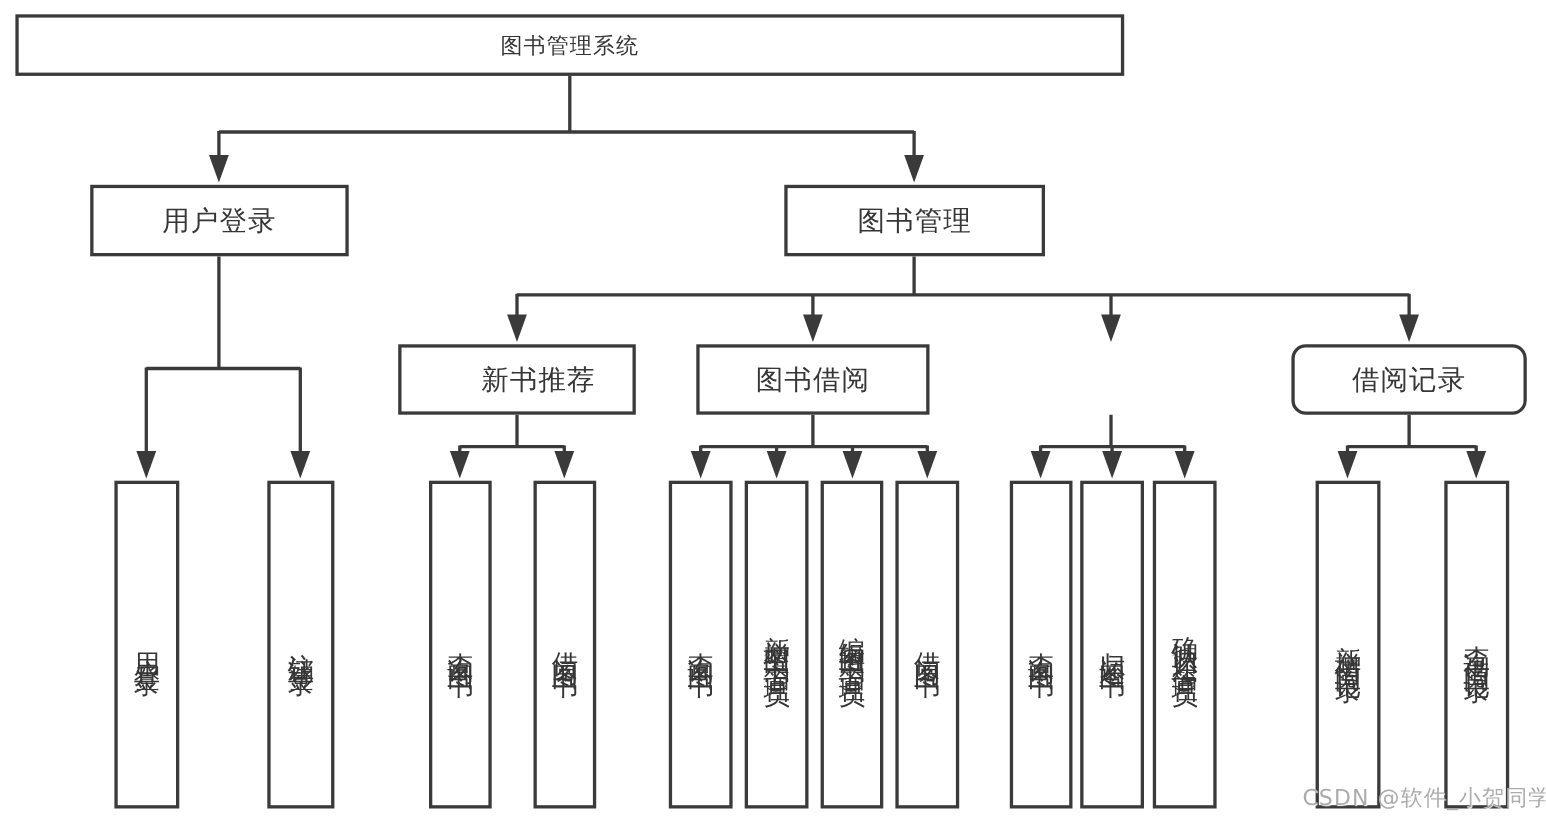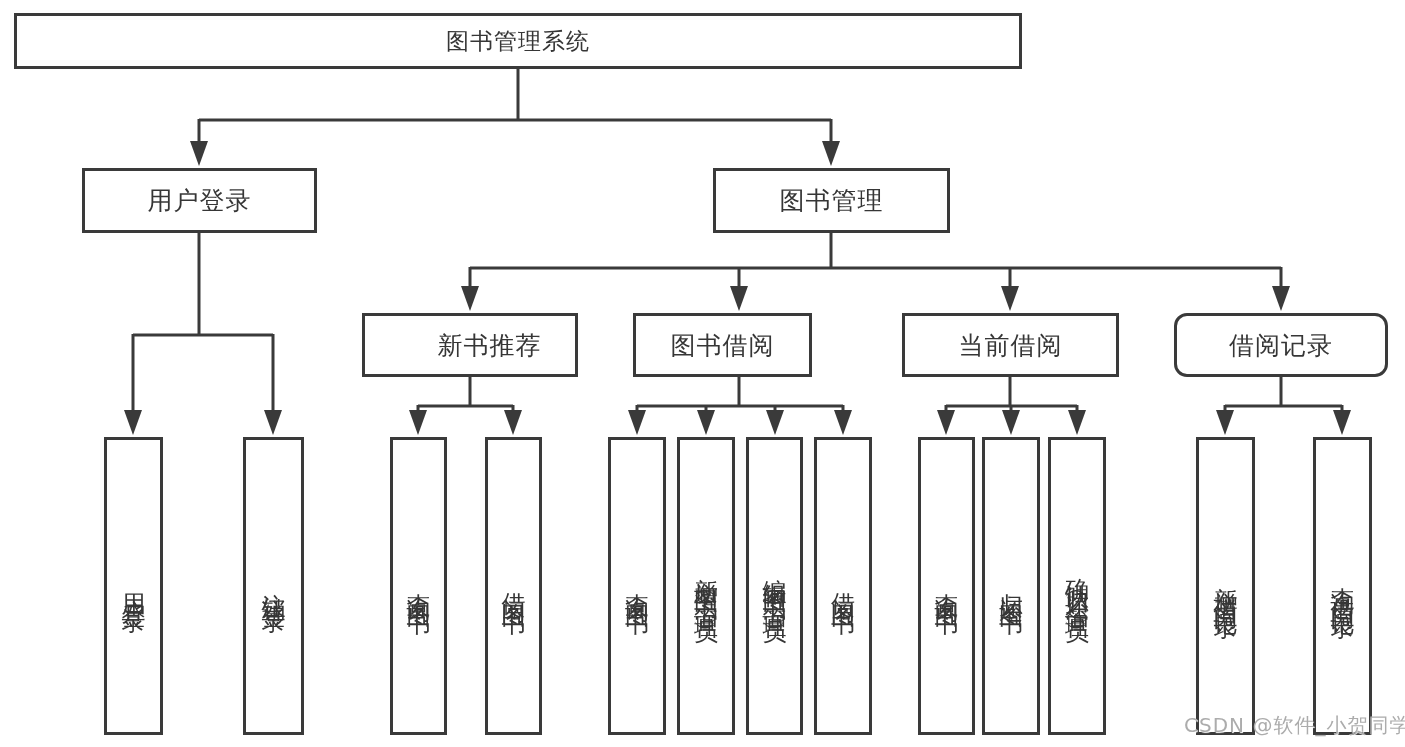--- a/index.html
+++ b/index.html
@@ -16,21 +16,21 @@
     box-sizing:border-box;
     background:#ffffff;
     border:3px solid #3a3a3a;
     display:flex;
     align-items:center;
     justify-content:center;
     color:#363636;
     z-index:1;
   }
   .h-box { font-size:25px; letter-spacing:1px; white-space:nowrap; }
-  .root-box { font-size:23px; }
+  .root-box { font-size:20px; }
   .v-box span {
     writing-mode:vertical-rl;
     text-orientation:mixed;
     font-size:24px;
     letter-spacing:6px;
     line-height:1;
   }
   .watermark {
     position:absolute;
     left:1184px; top:712px;
@@ -94,25 +94,22 @@
   <div class="box h-box" style="left:82px; top:168px; width:235px; height:65px;">
     <span>用户登录</span>
   </div>
   <div class="box h-box" style="left:713px; top:168px; width:237px; height:65px;text-align:center;">
     <span>图书管理</span>
   </div>
 
   <div class="box h-box" style="left:362px; top:313px; width:216px; height:64px;padding-left:39px;">
     <span>新书推荐</span>
   </div>
-  <div class="box h-box" style="left:633px; top:313px; width:179px; height:64px;">
+  <div class="box h-box" style="left:633px; top:313px; width:212px; height:64px;">
     <span>图书借阅</span>
-  </div>
-  <div class="box h-box" style="left:902px; top:313px; width:217px; height:64px;">
-    <span>当前借阅</span>
   </div>
   <div class="box h-box" style="left:1174px; top:313px; width:214px; height:64px;border-radius:13px;">
     <span>借阅记录</span>
   </div>
 
   <div class="box v-box" style="left:104px; top:437px; width:59px; height:298px;">
     <span>用户登录</span>
   </div>
   <div class="box v-box" style="left:243px; top:437px; width:61px; height:298px;">
     <span>注销登录</span>

